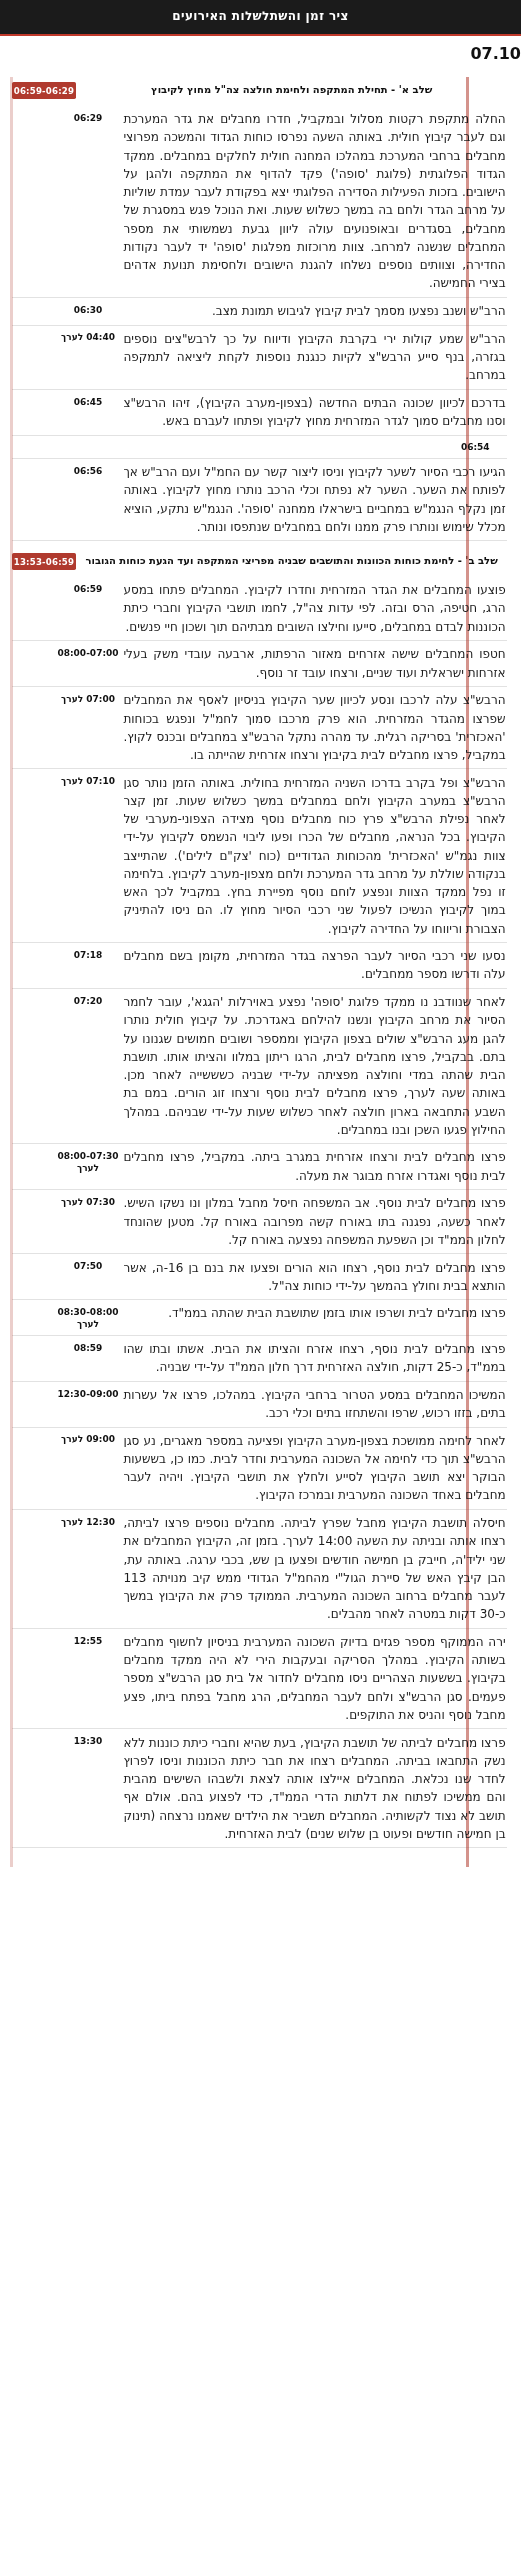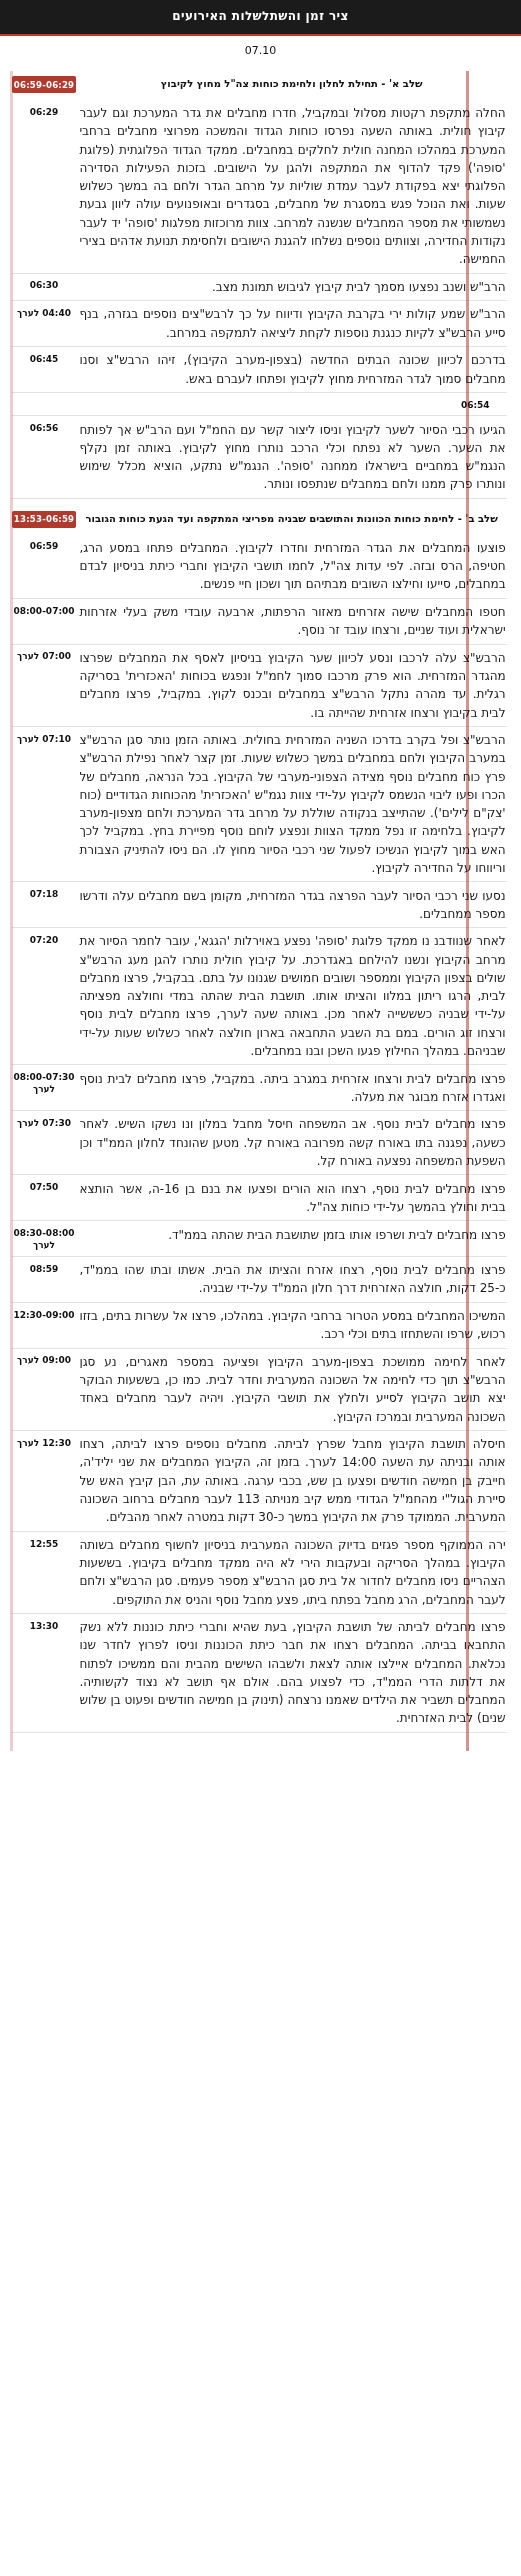--- a/index.html
+++ b/index.html
@@ -26,24 +26,23 @@
     padding: 9.4px 0 10.3px 0;
     border-bottom: 2.6px solid #c0392b;
   }
   .header-title {
     font-size: 12px;
     font-weight: bold;
     letter-spacing: 0.4px;
   }
   
   .date-bar {
-    text-align: center;
     padding: 8.6px 0 6.9px 0;
-    font-size: 11px;
-    font-weight: normal;
+    font-size: 16px;
+    font-weight: bold;
     color: #111;
     background: #fff;
   }
   
   .timeline {
     position: relative;
     padding: 0 0 17px 0;
   }
   
   .rail {
@@ -74,20 +73,21 @@
   }
   .time-cell {
     flex: 0 0 64px;
     text-align: center;
     font-size: 9px;
     font-weight: bold;
     color: #111;
     padding-top: 1.7px;
     line-height: 1.35;
     order: 2;
+    margin-left: 44px;
   }
   .text-cell {
     flex: 1 1 auto;
     font-size: 12px;
     line-height: 1.5;
     text-align: justify;
     color: #1c1c1c;
     padding-left: 3.4px;
     padding-right: 1.7px;
     order: 1;
@@ -109,21 +109,21 @@
     line-height: 1.45;
     order: 1;
   }
   .stage-pill {
     flex: 0 0 64px;
     order: 2;
     background: #b03a2e;
     color: #ffffff;
     font-size: 8.6px;
     font-weight: bold;
-    text-align: right;
+    text-align: center;
     padding: 3.4px 1.7px;
     border-radius: 1.7px;
     letter-spacing: 0.2px;
   }
   .sep {
     height: 0.9px;
     background: #e2e2e2;
     margin: 1.7px 13.7px 1.7px 12px;
   }
   .tall { line-height: 1.52; }
@@ -137,21 +137,21 @@
     <div class="header-title">ציר זמן והשתלשלות האירועים</div>
   </div>
 
   <div class="date-bar">07.10</div>
 
   <div class="timeline">
     <div class="rail"></div>
     <div class="rail-left"></div>
     <div id="rows-container">
         <div class="stage-row">
-          <div class="stage-title">שלב א' - תחילת לחלון ולחימת כוחות צה"ל מחוץ לקיבוץ</div>
+          <div class="stage-title">שלב א' - תחילת המתקפה ולחימת חולצה צה"ל מחוץ לקיבוץ</div>
           <div class="stage-pill">06:59-06:29</div>
         </div>
         <div class="row">
           <div class="text-cell tall">החלה מתקפת רקטות מסלול ובמקביל, חדרו מחבלים את גדר המערכת וגם לעבר קיבוץ חולית. באותה השעה נפרסו כוחות הגדוד והמשכה מפרוצי מחבלים ברחבי המערכת במהלכו המחנה חולית לחלקים במחבלים. ממקד הגדוד הפלוגתית (פלוגת 'סופה') פקד להדוף את המתקפה ולהגן על הישובים. בזכות הפעילות הסדירה הפלוגתי יצא בפקודת לעבר עמדת שוליות על מרחב הגדר ולחם בה במשך כשלוש שעות. ואת הנוכל פגש במסגרת של מחבלים, בסגדרים ובאופנועים עולה ליוון גבעת נשמשותי את מספר המחבלים שנשנה למרחב. צוות מרוכזות מפלגות 'סופה' יד לעבר נקודות החדירה, וצוותים נוספים נשלחו להגנת הישובים ולחסימת תנועת אדהים בצירי החמישה.</div>
           <div class="time-cell">06:29</div>
         </div>
         <div class="sep"></div>
         <div class="row">
           <div class="text-cell tall">הרב"ש ושנב נפצעו מסמך לבית קיבוץ לגיבוש תמונת מצב.</div>
           <div class="time-cell">06:30</div>
@@ -174,21 +174,21 @@
         <div class="row">
           <div class="text-cell tall">הגיעו רכבי הסיור לשער לקיבוץ וניסו ליצור קשר עם החמ"ל ועם הרב"ש אך לפותח את השער. השער לא נפתח וכלי הרכב נותרו מחוץ לקיבוץ. באותה זמן נקלף הנגמ"ש במחביים בישראלו ממחנה 'סופה'. הנגמ"ש נתקע, הוציא מכלל שימוש ונותרו פרק ממנו ולחם במחבלים שנתפסו ונותר.</div>
           <div class="time-cell">06:56</div>
         </div>
         <div class="sep"></div>
         <div class="stage-row">
           <div class="stage-title">שלב ב' - לחימת כוחות הכוונות והתושבים שבניה מפריצי המתקפה ועד הגעת כוחות הגובור</div>
           <div class="stage-pill">13:53-06:59</div>
         </div>
         <div class="row">
-          <div class="text-cell tall">פוצעו המחבלים את הגדר המזרחית וחדרו לקיבוץ. המחבלים פתחו במסע הרג, חטיפה, הרס ובזה. לפי עדות צה"ל, לחמו תושבי הקיבוץ וחברי כיתת בניסיון לבדם במחבלים, סייעו וחילצו השובים מבתיהם תוך ושכון חיי פנשים.</div>
+          <div class="text-cell tall">פוצעו המחבלים את הגדר המזרחית וחדרו לקיבוץ. המחבלים פתחו במסע הרג, חטיפה, הרס ובזה. לפי עדות צה"ל, לחמו תושבי הקיבוץ וחברי כיתת הכוננות לבדם במחבלים, סייעו וחילצו השובים מבתיהם תוך ושכון חיי פנשים.</div>
           <div class="time-cell">06:59</div>
         </div>
         <div class="sep"></div>
         <div class="row">
           <div class="text-cell tall">חטפו המחבלים שישה אזרחים מאזור הרפתות, ארבעה עובדי משק בעלי אזרחות ישראלית ועוד שניים, ורצחו עובד זר נוסף.</div>
           <div class="time-cell">08:00-07:00</div>
         </div>
         <div class="sep"></div>
         <div class="row">
           <div class="text-cell tall">הרבש"צ עלה לרכבו ונסע לכיוון שער הקיבוץ בניסיון לאסף את המחבלים שפרצו מהגדר המזרחית. הוא פרק מרכבו סמוך לחמ"ל ונפגש בכוחות 'האכזרית' בסריקה רגלית. עד מהרה נתקל הרבש"צ במחבלים ובכנס לקוץ. במקביל, פרצו מחבלים לבית בקיבוץ ורצחו אזרחית שהייתה בו.</div>

